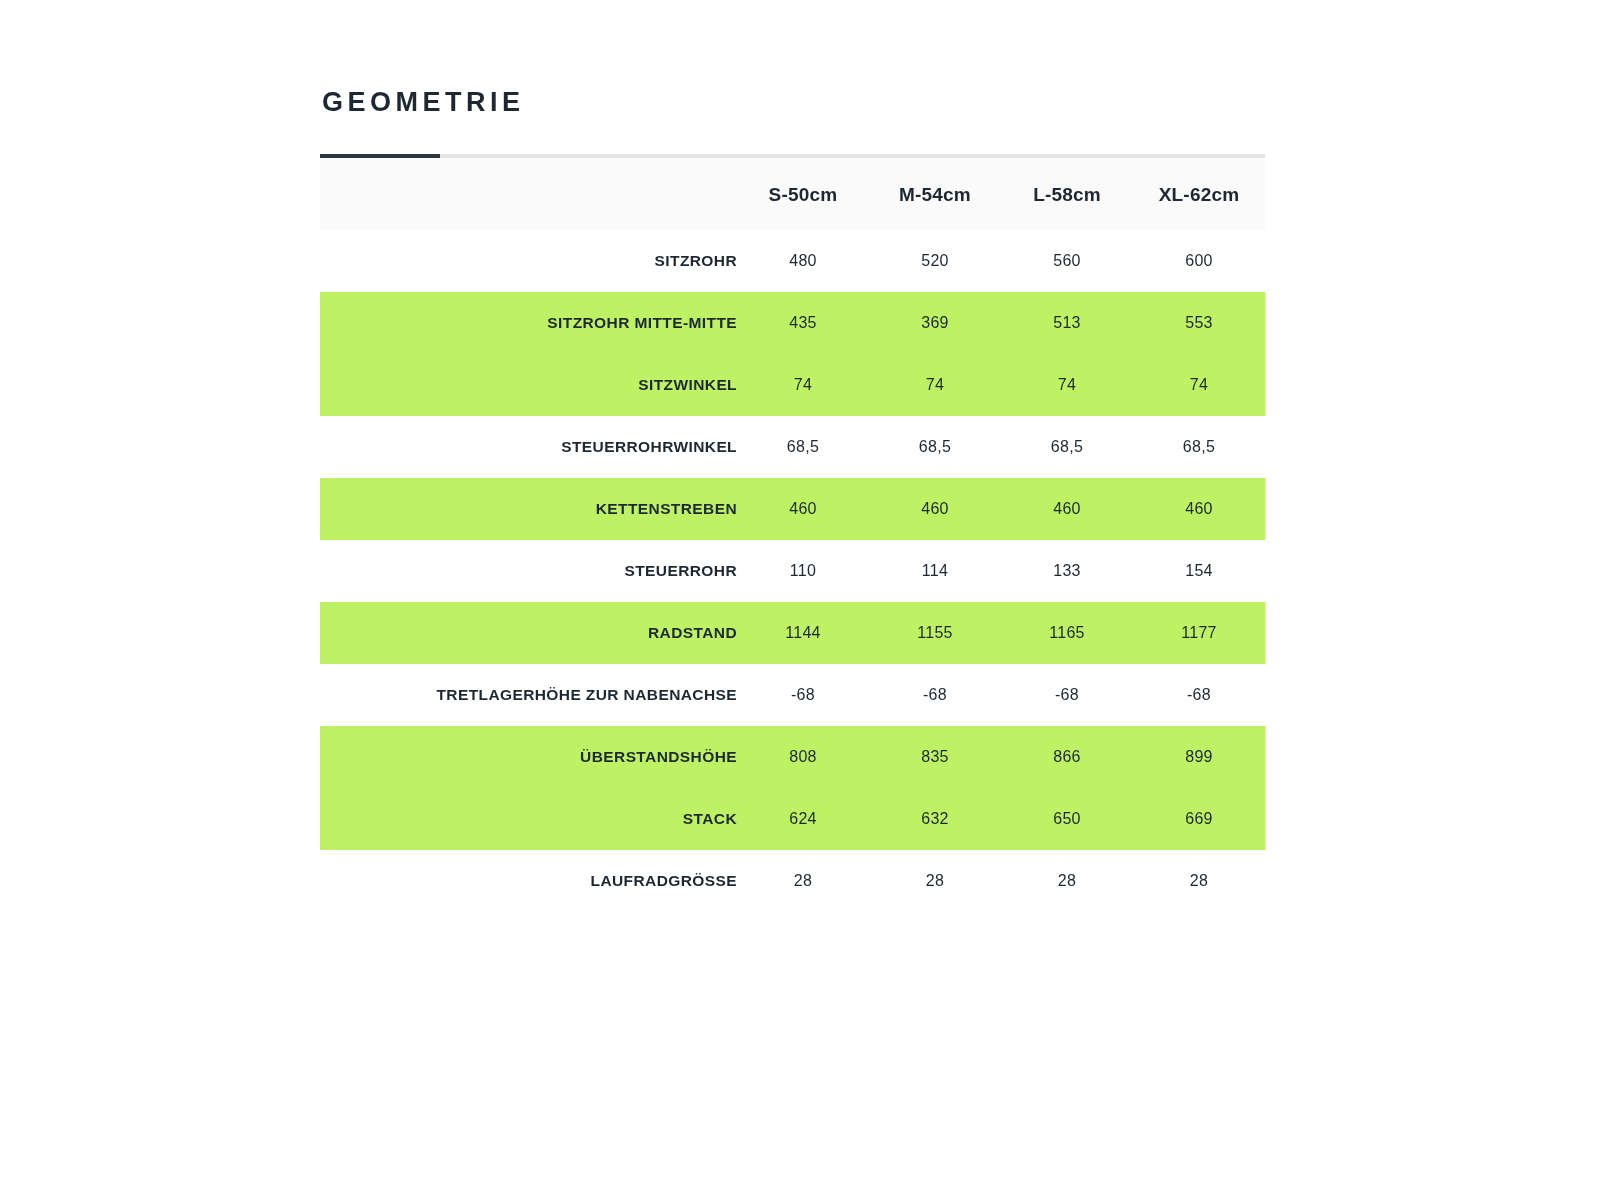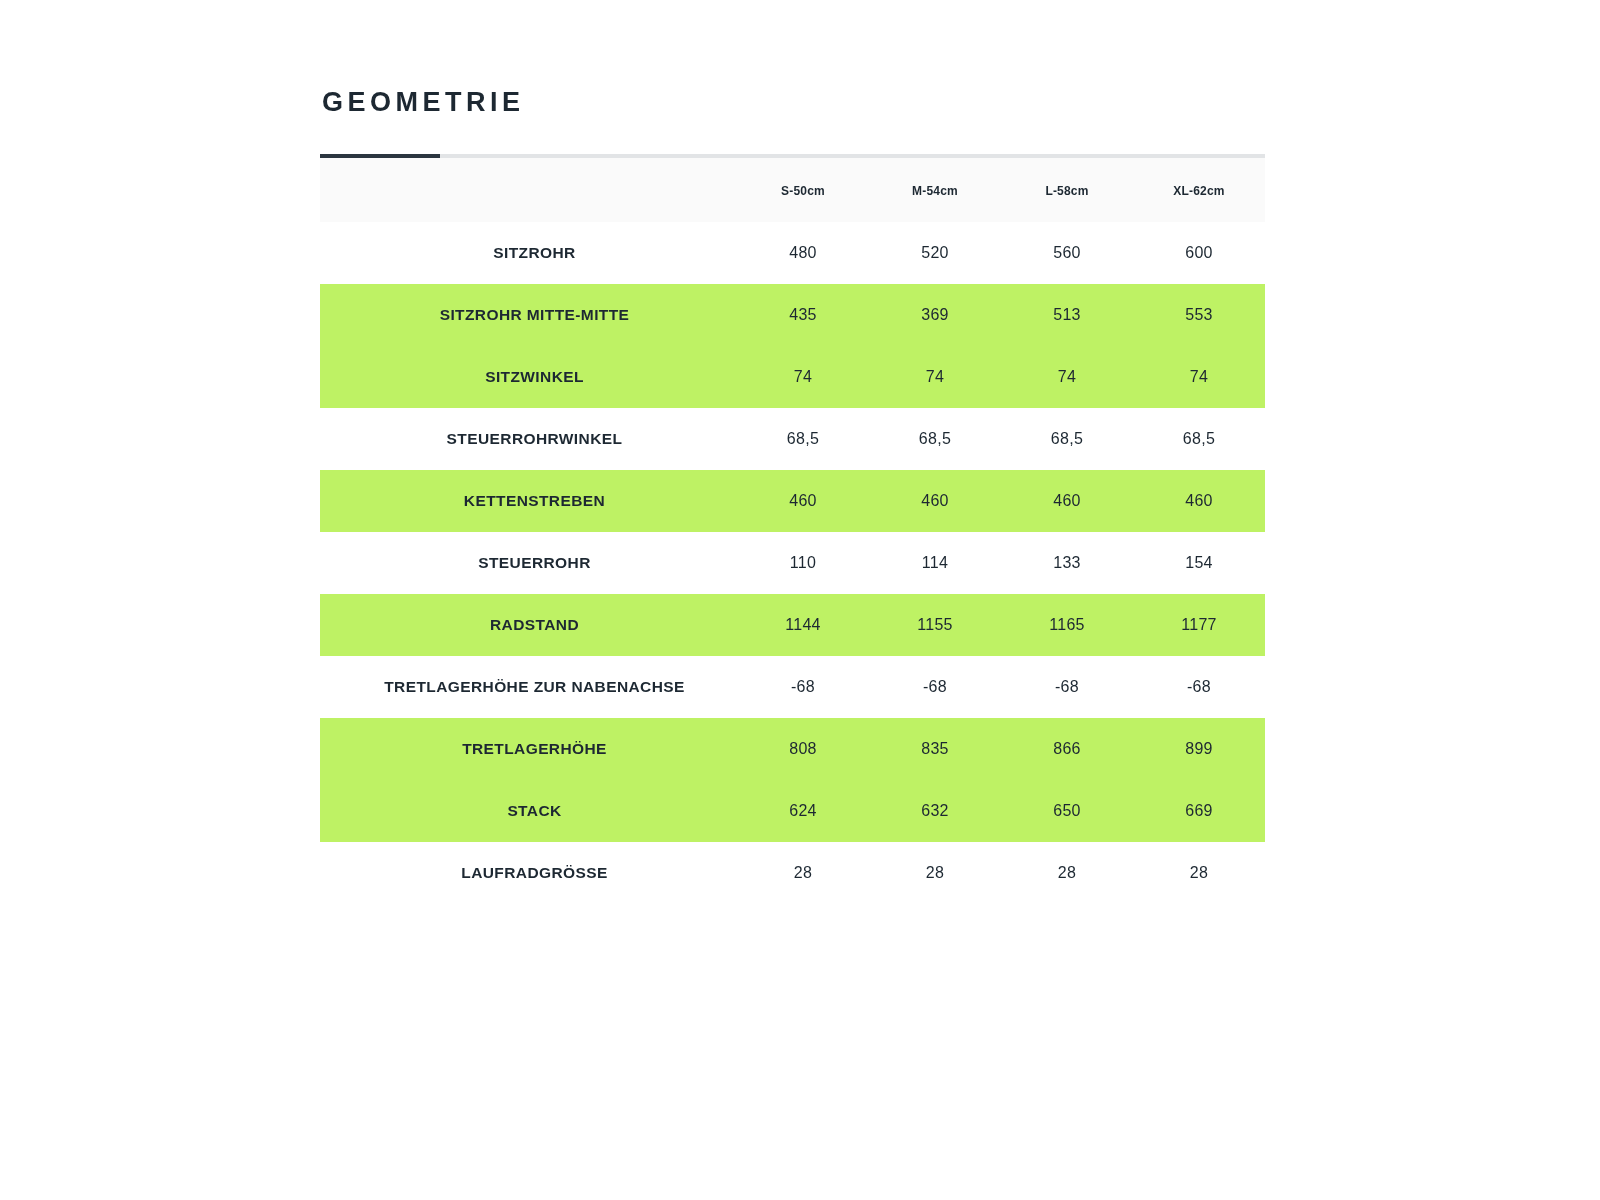--- a/index.html
+++ b/index.html
@@ -58,42 +58,42 @@
   table.geo {
     border-collapse: collapse;
     width: 945px;
     table-layout: fixed;
   }
 
   table.geo col.label-col { width: 417px; }
   table.geo col.size-col { width: 132px; }
 
   table.geo thead th {
-    font-size: 12px;
+    font-size: 19px;
     font-weight: bold;
     color: #1d2832;
     padding: 26px 0 24px 0;
     text-align: center;
     letter-spacing: 0.2px;
     background: #fafafa;
   }
   table.geo thead th.label-head {
     background: #fafafa;
   }
 
   table.geo tbody td {
     font-size: 16px;
     padding: 22px 0;
     text-align: center;
     color: #1d2832;
     letter-spacing: 0.3px;
   }
 
   table.geo tbody td.row-label {
-    text-align: center;
+    text-align: right;
     font-weight: bold;
     padding-left: 12px;
     letter-spacing: 0.4px;
     font-size: 15.5px;
   }
 
   table.geo tbody tr.even {
     background: #bef264;
   }
   table.geo tbody tr.odd {
@@ -178,21 +178,21 @@
           <td>1177</td>
         </tr>
         <tr class="odd">
           <td class="row-label">TRETLAGERHÖHE ZUR NABENACHSE</td>
           <td>-68</td>
           <td>-68</td>
           <td>-68</td>
           <td>-68</td>
         </tr>
         <tr class="even">
-          <td class="row-label">TRETLAGERHÖHE</td>
+          <td class="row-label">ÜBERSTANDSHÖHE</td>
           <td>808</td>
           <td>835</td>
           <td>866</td>
           <td>899</td>
         </tr>
         <tr class="even">
           <td class="row-label">STACK</td>
           <td>624</td>
           <td>632</td>
           <td>650</td>

